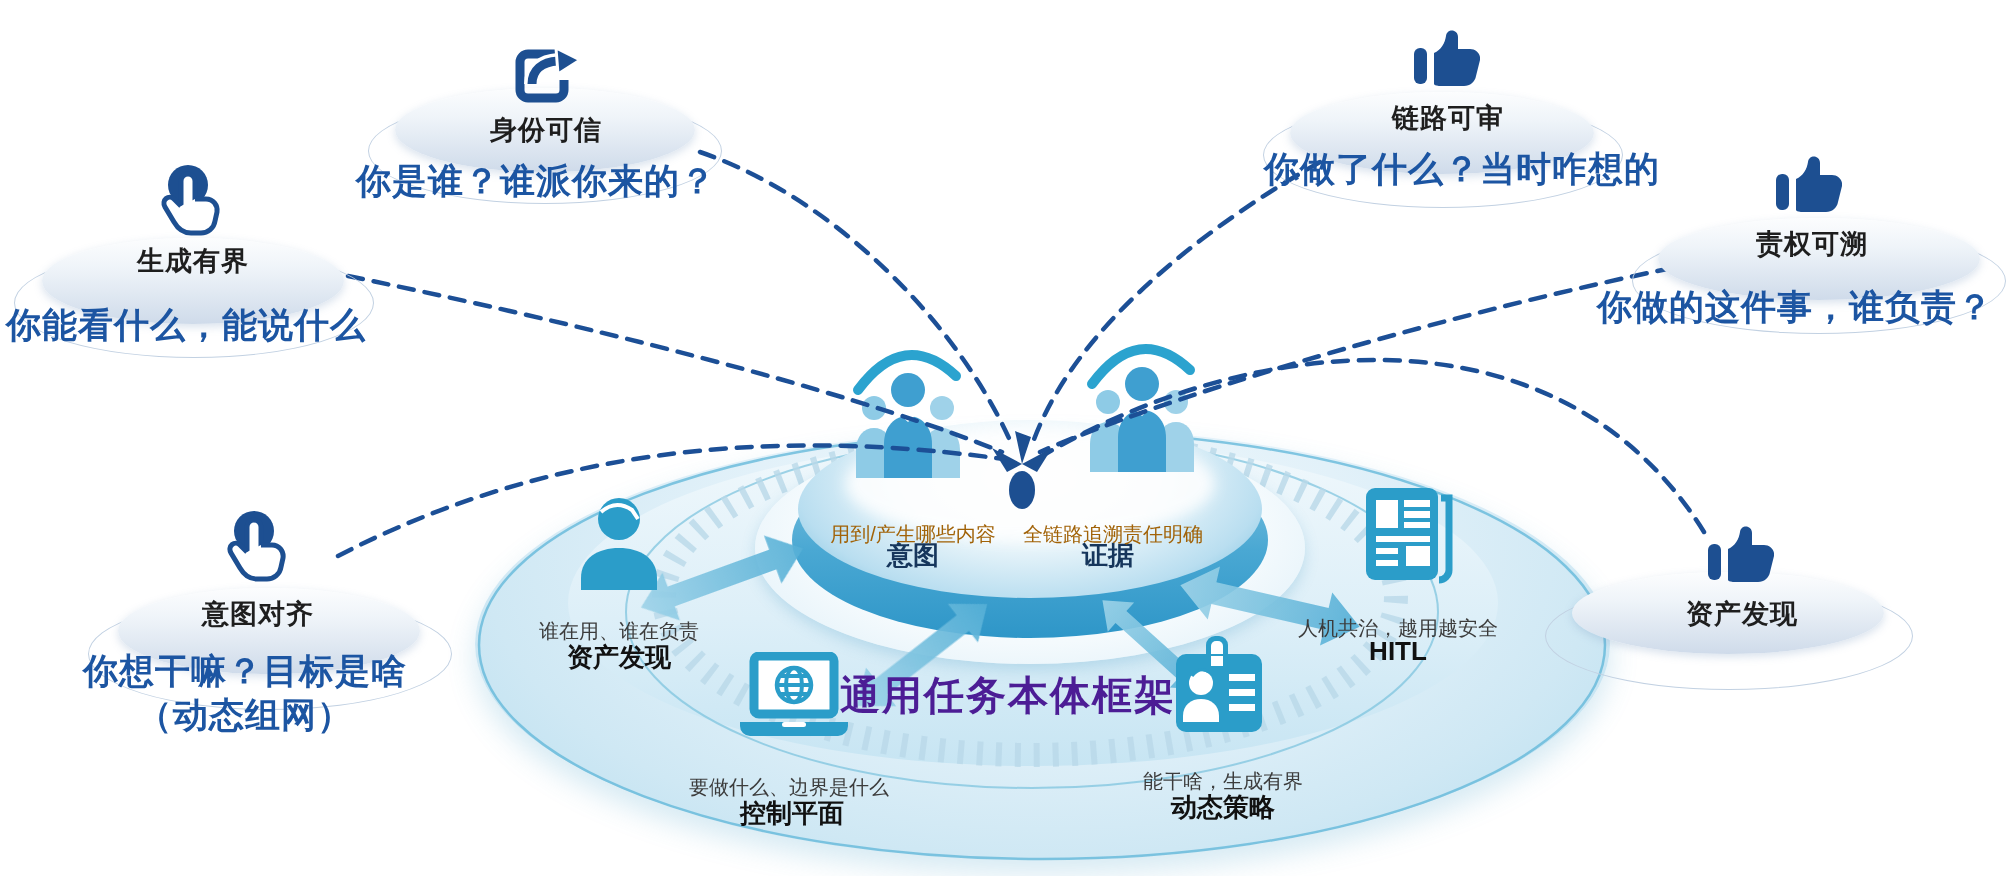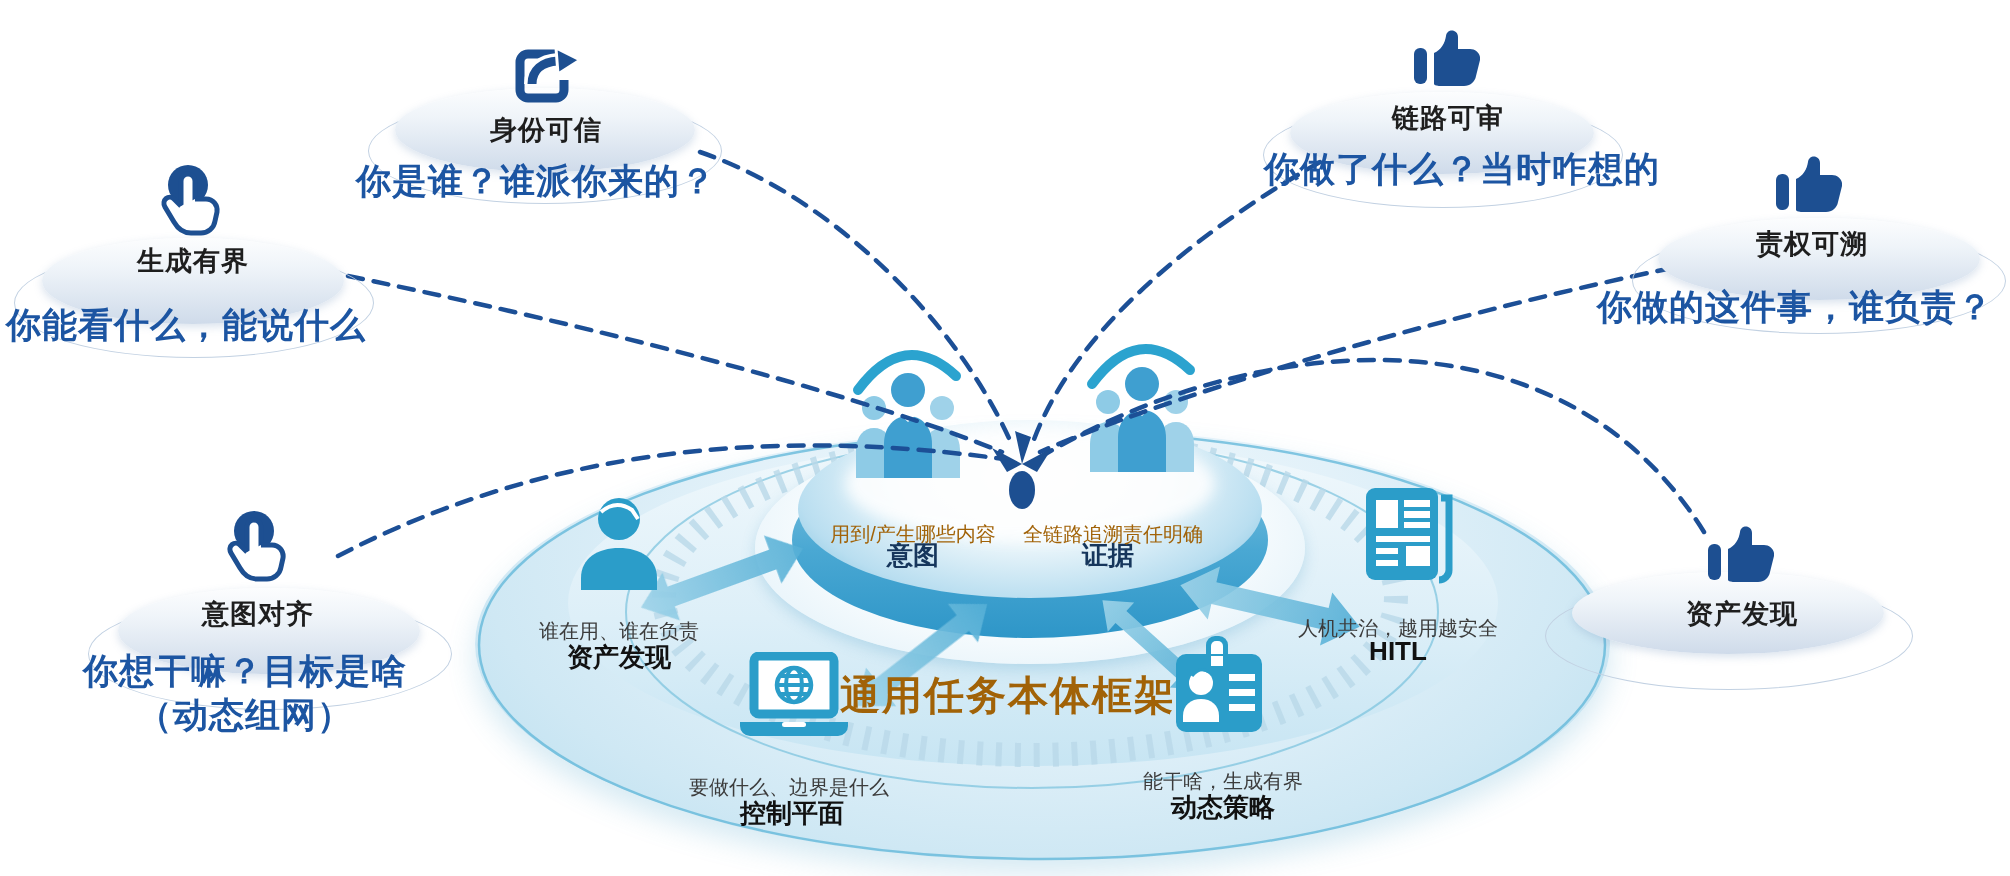--- a/index.html
+++ b/index.html
@@ -31,21 +31,21 @@
   .b-q{position:absolute;transform:translateX(-50%);white-space:nowrap;z-index:12;
      font-size:35px;font-weight:800;color:#1c55a2;letter-spacing:1px;}
   .b-icon{position:absolute;z-index:12;}
   
   .n-label{position:absolute;transform:translateX(-50%);white-space:nowrap;z-index:8;
      font-size:26px;font-weight:800;color:#111;margin-top:48px;}
   .n-desc{position:absolute;transform:translateX(-50%);white-space:nowrap;z-index:8;
      font-size:20px;font-weight:500;color:#3c3c3c;}
   .n-label.onDisc{color:#16365c;} .n-desc.onDisc{color:#a16207;}
   .p-title{position:absolute;transform:translateX(-50%);white-space:nowrap;z-index:8;
-     font-size:40px;font-weight:800;color:#a16207;letter-spacing:2px;}
+     font-size:40px;font-weight:800;color:#4c1d95;letter-spacing:2px;}
   .n-icon{position:absolute;z-index:8;}
 </style>
 </head>
 <body>
 
 <div id="stage">
 
   <div class="ell p-outer"></div>
   <div class="ell p-mid"></div>
 

